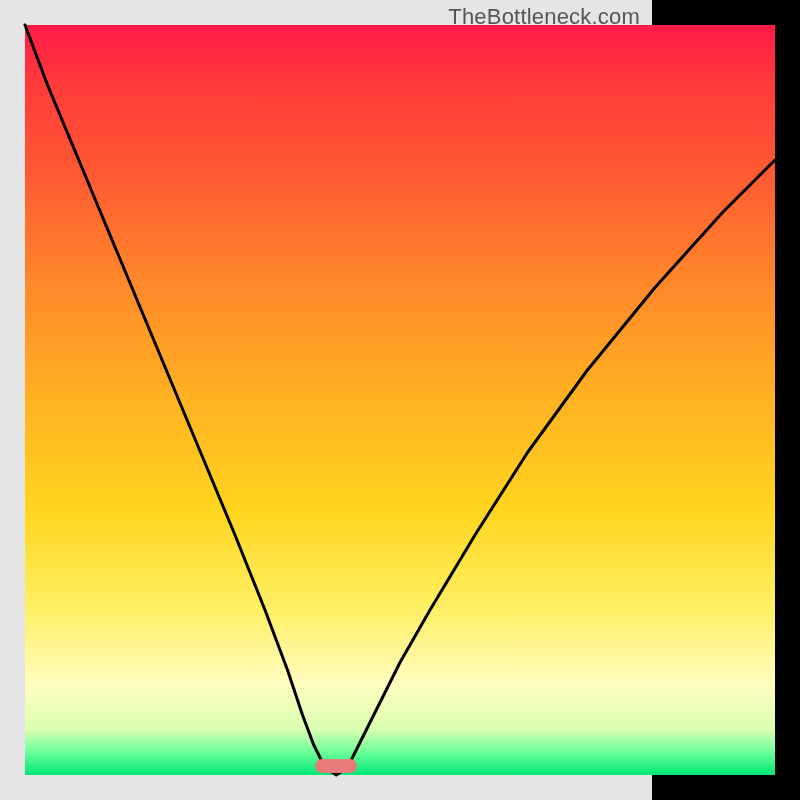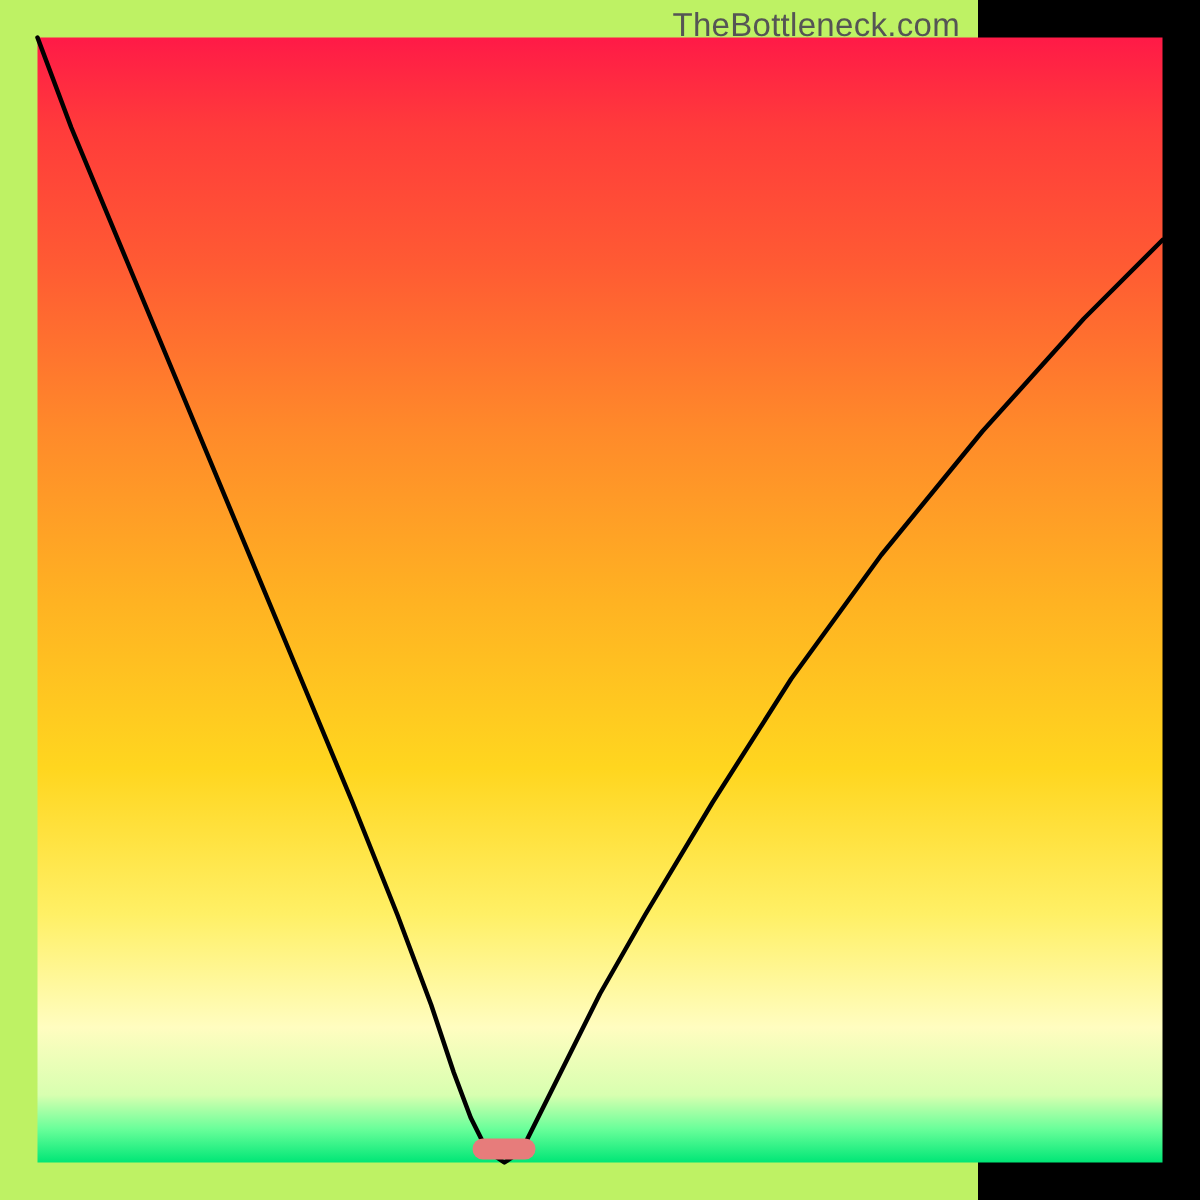--- a/index.html
+++ b/index.html
@@ -10,21 +10,21 @@
     background: #000;
     overflow: hidden;
     font-family: Arial, Helvetica, sans-serif;
   }
   .frame {
     position: absolute;
     left: 0;
     top: 0;
     width: 652px;
     height: 800px;
-    background: #bef264;
+    background: #e5e5e5;
   }
   .plot-area {
     position: absolute;
     left: 25px;
     top: 25px;
     width: 750px;
     height: 750px;
     
     background: linear-gradient(
       to bottom,

